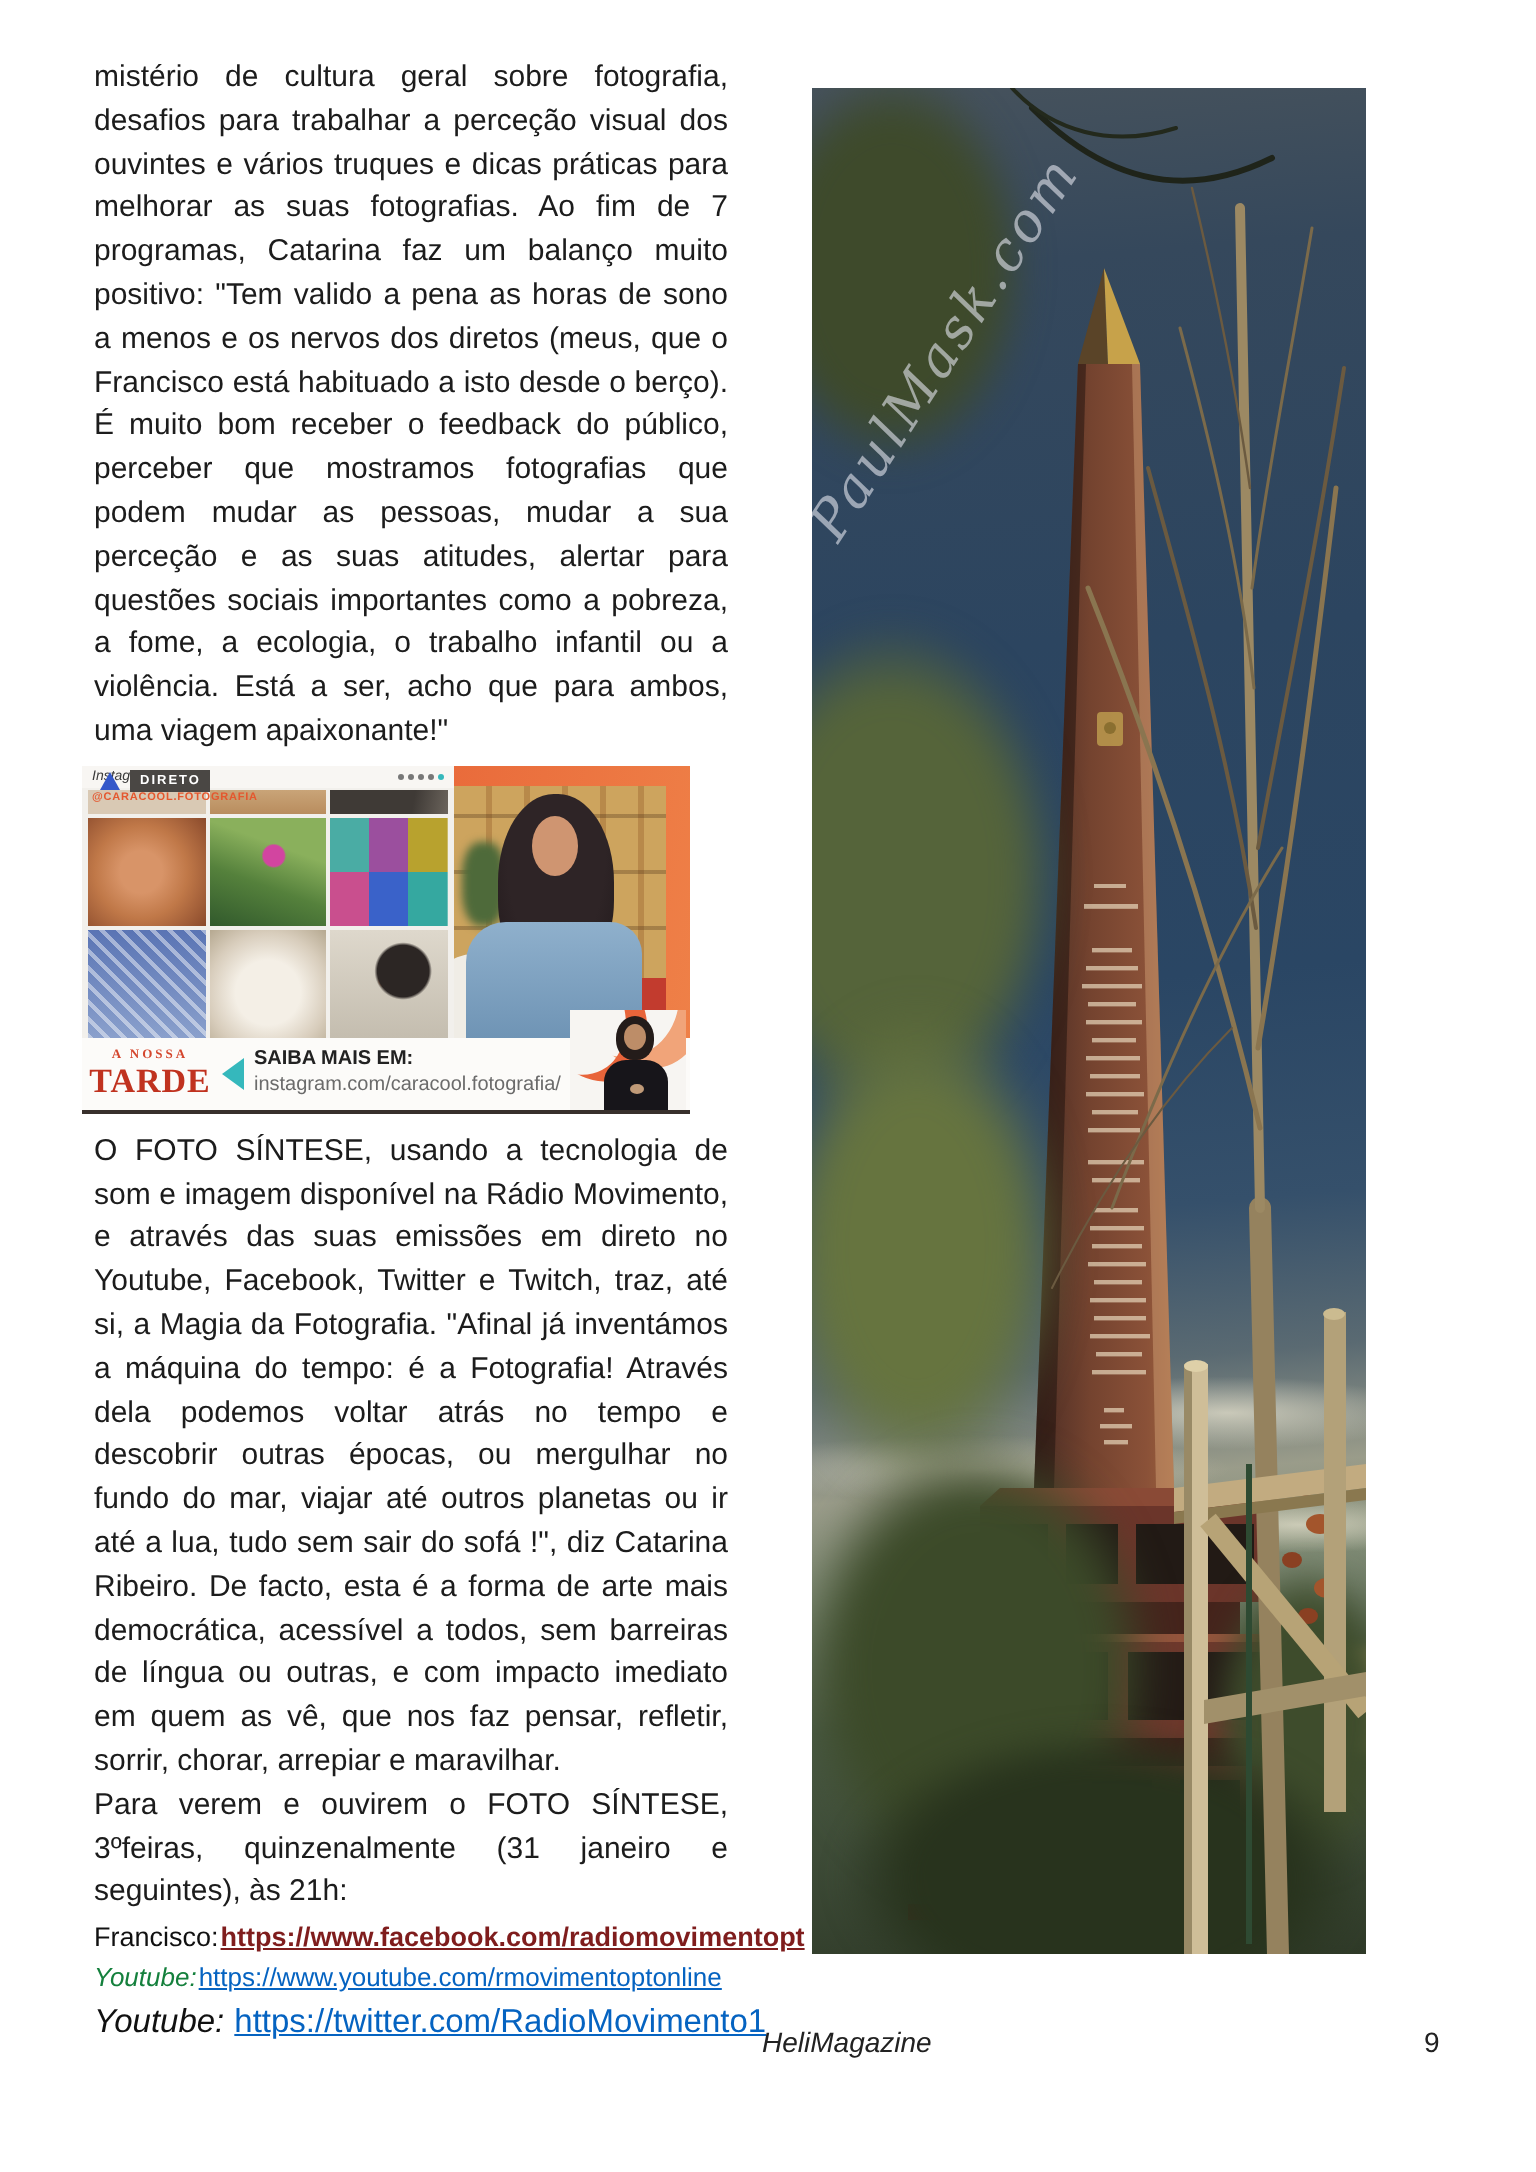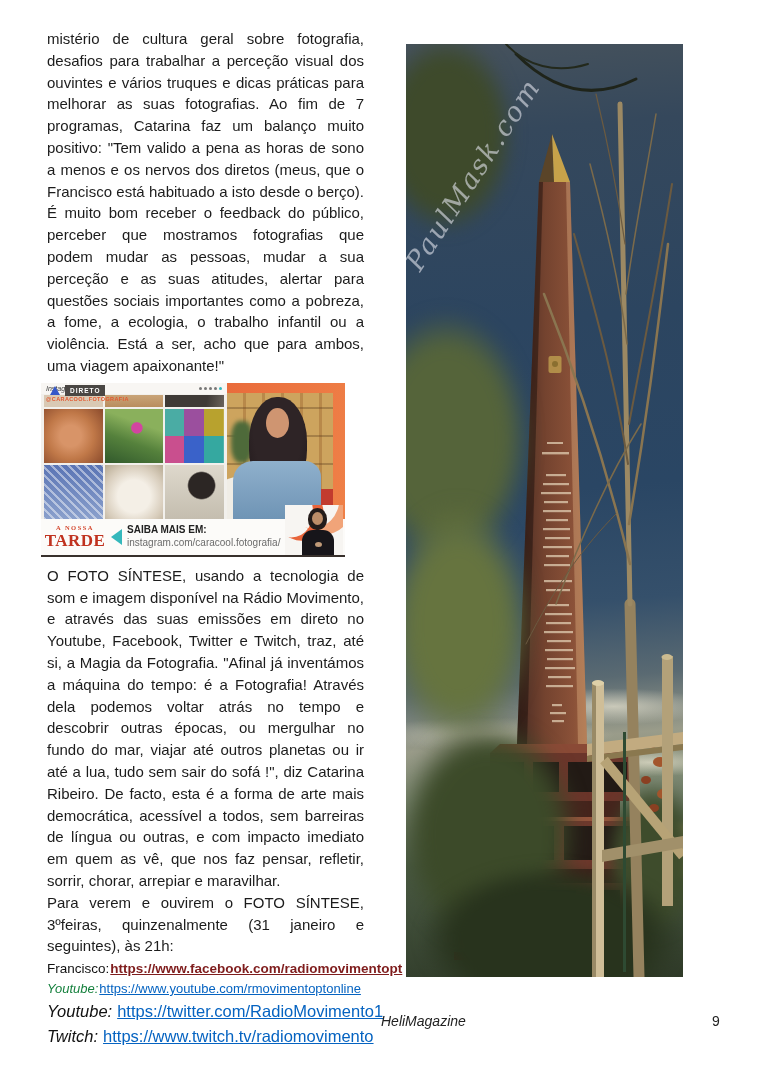--- a/index.html
+++ b/index.html
@@ -211,23 +211,20 @@
   <div class="links">
     <div class="link-line ll1">
       <span class="lbl">Francisco:</span><a>https://www.facebook.com/radiomovimentopt</a>
     </div>
     <div class="link-line ll2">
       <span class="lbl">Youtube:</span><a>https://www.youtube.com/rmovimentoptonline</a>
     </div>
     <div class="link-line ll3">
       <span class="lbl">Youtube:</span><a>https://twitter.com/RadioMovimento1</a>
     </div>
-    <div class="link-line ll4">
-      <span class="lbl">Twitch:</span><a>https://www.twitch.tv/radiomovimento</a>
-    </div>
   </div>
 </div>
 
 <div class="photo">
   <div class="clouds"></div>
 
   <svg width="277" height="933" viewBox="0 0 277 933">
     <defs>
       <linearGradient id="shaftGrad" x1="0" y1="0" x2="1" y2="0">
         <stop offset="0" stop-color="#4a2c24"></stop>

